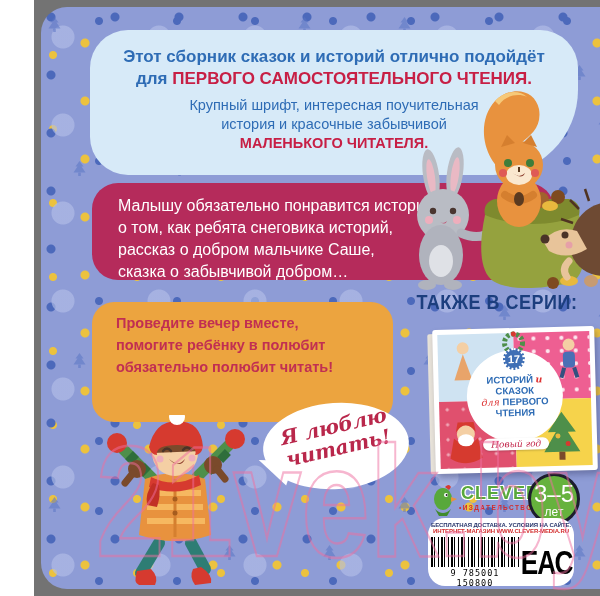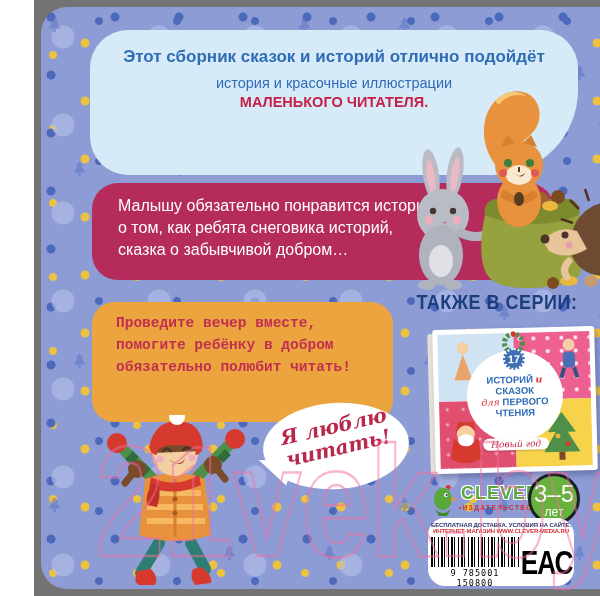--- a/index.html
+++ b/index.html
@@ -36,21 +36,21 @@
   .box-mid {
     position:absolute; left:51px; top:176px; width:462px; height:97px;
     background:#b52b5b; border-radius:26px; z-index:2;
     color:#fff; font-size:16px; line-height:1.38; padding:12px 20px 0 26px;
   }
 
   
   .box-tip {
     position:absolute; left:51px; top:295px; width:301px; height:120px;
     background:#eca43f; border-radius:22px; z-index:2;
-    color:#c12f52; font-size:14.5px; font-weight:bold; line-height:1.5; padding:11px 14px 0 24px;font-family:Liberation Mono, monospace;
+    color:#c12f52; font-size:14.5px; font-weight:bold; line-height:1.5; padding:11px 14px 0 24px;
   }
 
   
   .bubble {
     position:absolute; left:222px; top:396px; width:146px; height:86px; z-index:5;
   }
   .bubble .oval { position:absolute; inset:0; background:#fff; border-radius:50%; transform:rotate(-4deg); }
   .bubble .tail { position:absolute; left:-6px; top:52px; width:0; height:0;
     border-top:10px solid transparent; border-bottom:16px solid transparent; border-right:34px solid #fff; transform:rotate(18deg); }
   .bubble .txt { position:absolute; left:8px; top:12px; width:130px; text-align:center;
@@ -285,36 +285,42 @@
         </svg>
         <svg class="tree" style="left:531px;top:538px" width="15" height="17" viewBox="0 0 15 17">
           <path d="M7.5,0 L11.5,5.5 L9.5,5.5 L13.5,11.5 L1.5,11.5 L5.5,5.5 L3.5,5.5 Z" fill="#5b76c5"></path>
           <rect x="6.2" y="11.5" width="2.6" height="3.5" fill="#5b76c5"></rect>
         </svg>
       </div>
 
     <div class="box-top">
       <div class="h">
         <div>Этот сборник сказок и историй отлично подойдёт</div>
+        <div>
+          <span>для</span>
+          <span class="red">ПЕРВОГО САМОСТОЯТЕЛЬНОГО ЧТЕНИЯ.</span>
+        </div>
       </div>
       <div class="b">
-        <div>история и красочные иллюстрации</div>
+        <div>Крупный шрифт, интересная поучительная</div>
+        <div>история и красочные забывчивой</div>
         <div class="red">МАЛЕНЬКОГО ЧИТАТЕЛЯ.</div>
       </div>
     </div>
 
     <div class="box-mid">
       <div>Малышу обязательно понравится история</div>
       <div>о том, как ребята снеговика историй,</div>
+      <div>рассказ о добром мальчике Саше,</div>
       <div>сказка о забывчивой добром…</div>
     </div>
 
     <div class="box-tip">
       <div>Проведите вечер вместе,</div>
-      <div>помогите ребёнку в добром</div>
+      <div>помогите ребёнку в полюбит</div>
       <div>обязательно полюбит читать!</div>
     </div>
 
     <svg class="animals" width="244" height="208" viewBox="0 0 244 208">
 
       <path d="M118,95 C90,80 82,40 102,18 C118,2 142,6 146,26 C149,44 138,52 128,60 C140,70 146,84 140,100 Z" fill="#e8923e"></path>
       <path d="M102,18 C110,8 126,6 134,14 C126,10 112,12 106,22 Z" fill="#f6c979"></path>
 
       <g>
         <ellipse cx="38" cy="92" rx="8" ry="26" fill="#b9bcc4" transform="rotate(-8 38 92)"></ellipse>

